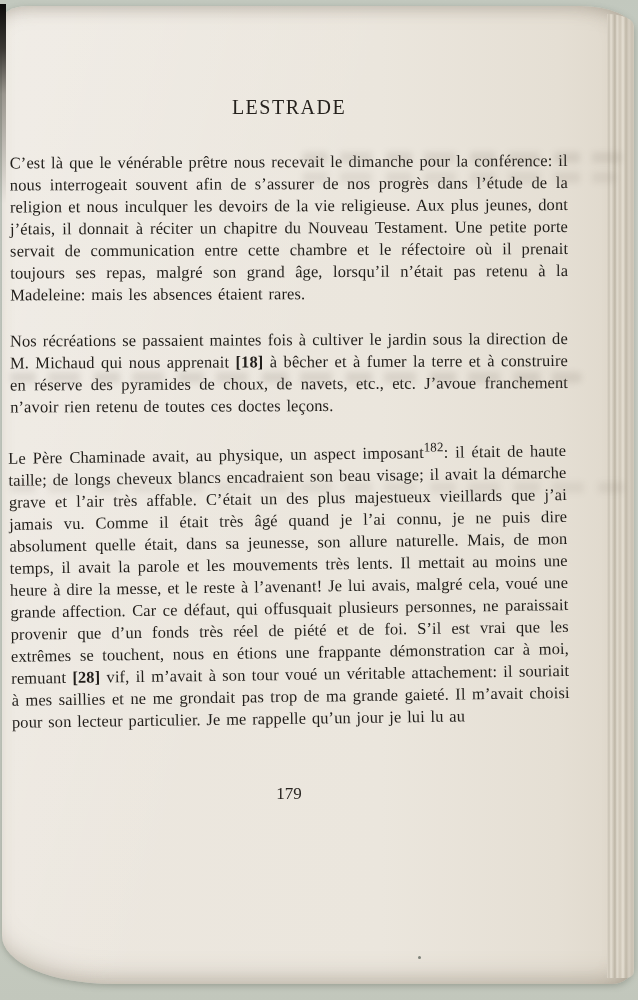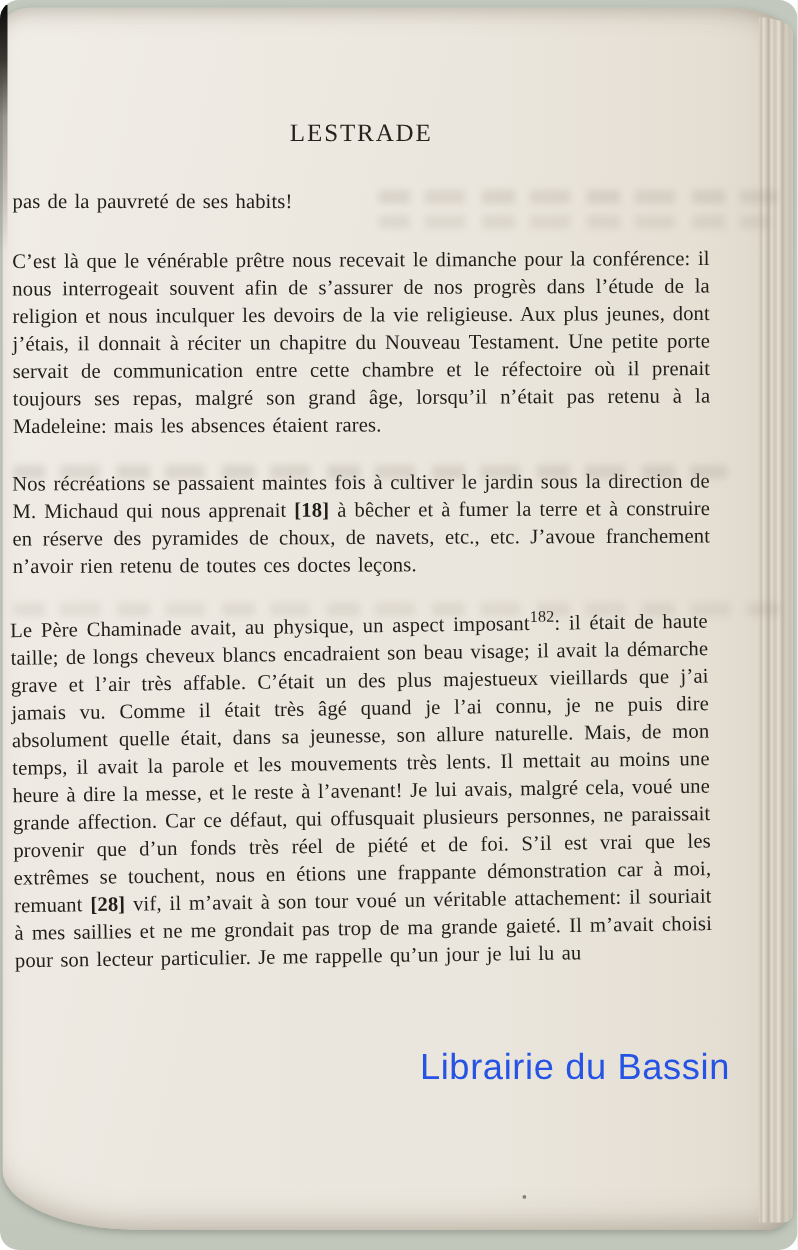--- a/index.html
+++ b/index.html
@@ -6,21 +6,20 @@
   body {
     width: 638px; height: 1000px;
     font-family: "Liberation Serif", serif;
     overflow: hidden;
   }
   .photo {
     position: relative;
     width: 638px; height: 1000px;
     background: linear-gradient(180deg, #c2c8be 0%, #cdd2ca 22%, #cbd1c8 70%, #c2c7bc 100%);
     overflow: hidden;
-    border-radius: 15px;
   }
   
   .page {
     position: absolute;
     left: 2px; top: 6px;
     width: 632px; height: 978px;
     background:
       linear-gradient(105deg, rgba(255,255,255,0.25) 0%, rgba(255,255,255,0) 45%),
       linear-gradient(90deg, #ece7df 0%, #ebe6dd 60%, #e5dfd4 88%, #ded7ca 100%);
     background-color: #eae5dc;
@@ -130,26 +129,25 @@
 
     <div class="ghost ghost-1"></div>
     <div class="ghost ghost-2"></div>
     <div class="ghost ghost-3"></div>
     <div class="ghost ghost-4"></div>
 
     <div class="content">
       <div class="chapter-title">LESTRADE</div>
 
       <div>
-          <p class="para"><span>pas de la pauvreté de ses habits!</span></p>
           <p class="para tilt-a"><span>C’est là que le vénérable prêtre nous recevait le dimanche pour la conférence: il nous interrogeait souvent afin de s’assurer de nos progrès dans l’étude de la religion et nous inculquer les devoirs de la vie religieuse. Aux plus jeunes, dont j’étais, il donnait à réciter un chapitre du Nouveau Testament. Une petite porte servait de communication entre cette chambre et le réfectoire où il prenait toujours ses repas, malgré son grand âge, lorsqu’il n’était pas retenu à la Madeleine: mais les absences étaient rares.</span></p>
           <p class="para tilt-a"><span>Nos récréations se passaient maintes fois à cultiver le jardin sous la direction de M. Michaud qui nous apprenait </span><span class="bold">[18]</span><span> à bêcher et à fumer la terre et à construire en réserve des pyramides de choux, de navets, etc., etc. J’avoue franchement n’avoir rien retenu de toutes ces doctes leçons.</span></p>
           <p class="para tilt-b"><span>Le Père Chaminade avait, au physique, un aspect imposant</span><sup>182</sup><span>: il était de haute taille; de longs cheveux blancs encadraient son beau visage; il avait la démarche grave et l’air très affable. C’était un des plus majestueux vieillards que j’ai jamais vu. Comme il était très âgé quand je l’ai connu, je ne puis dire absolument quelle était, dans sa jeunesse, son allure naturelle. Mais, de mon temps, il avait la parole et les mouvements très lents. Il mettait au moins une heure à dire la messe, et le reste à l’avenant! Je lui avais, malgré cela, voué une grande affection. Car ce défaut, qui offusquait plusieurs personnes, ne paraissait provenir que d’un fonds très réel de piété et de foi. S’il est vrai que les extrêmes se touchent, nous en étions une frappante démonstration car à moi, remuant </span><span class="bold">[28]</span><span> vif, il m’avait à son tour voué un véritable attachement: il souriait à mes saillies et ne me grondait pas trop de ma grande gaieté. Il m’avait choisi pour son lecteur particulier. Je me rappelle qu’un jour je lui lu au</span></p>
         </div>
 
+      <div class="page-number">179</div>
     </div>
 
-    <div class="watermark">Librairie du Bassin</div>
   </div>
 
   <div class="corner-shadow"></div>
   <div class="speck"></div>
 </div>
 
 </body></html>

